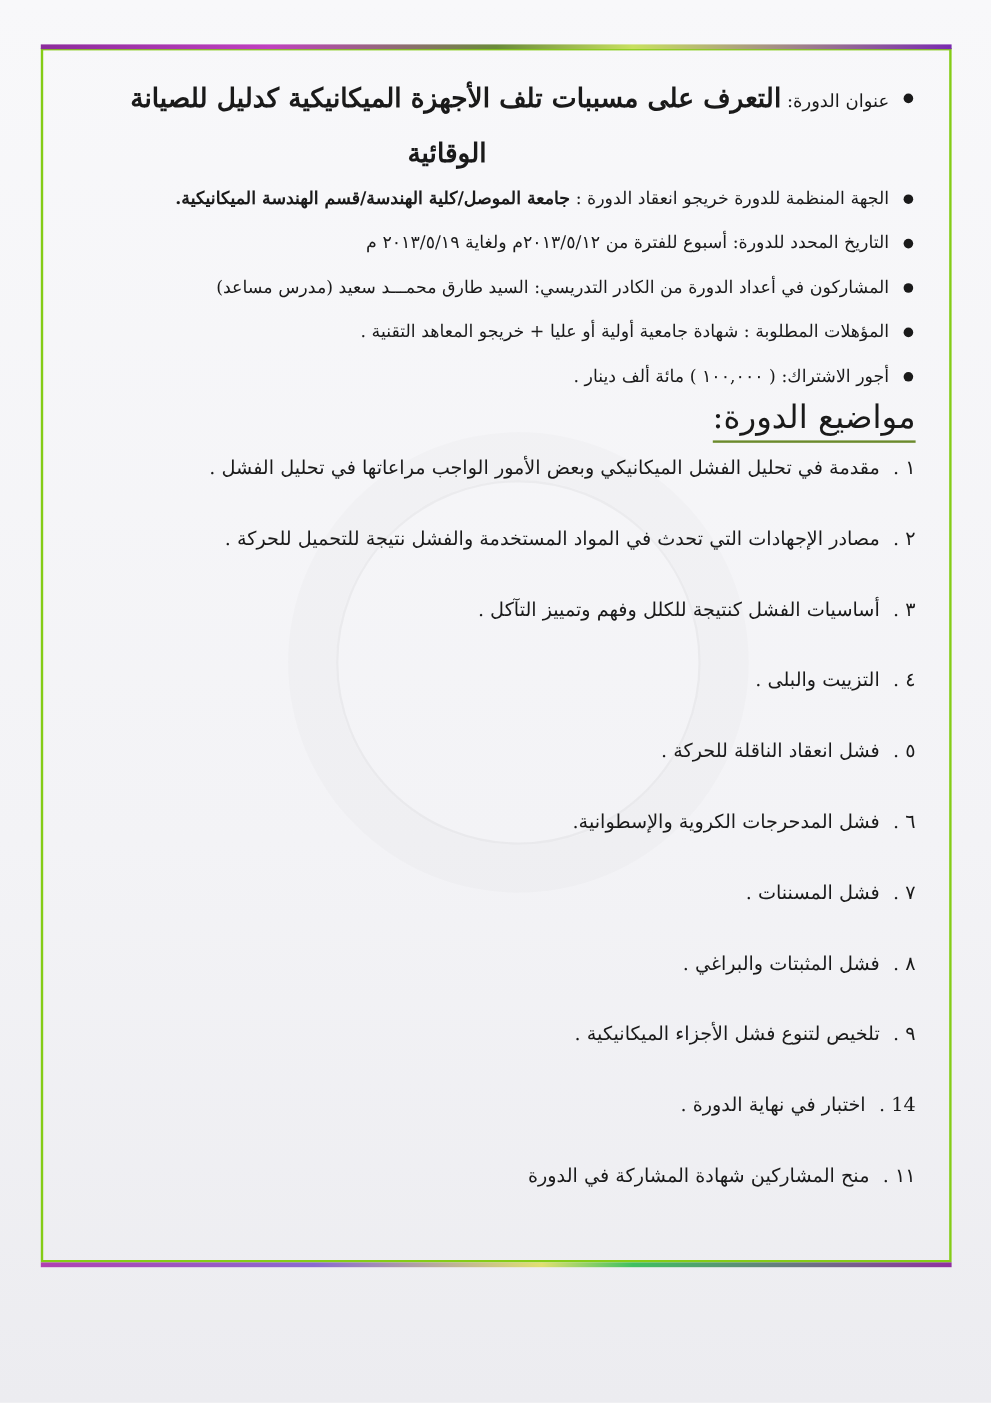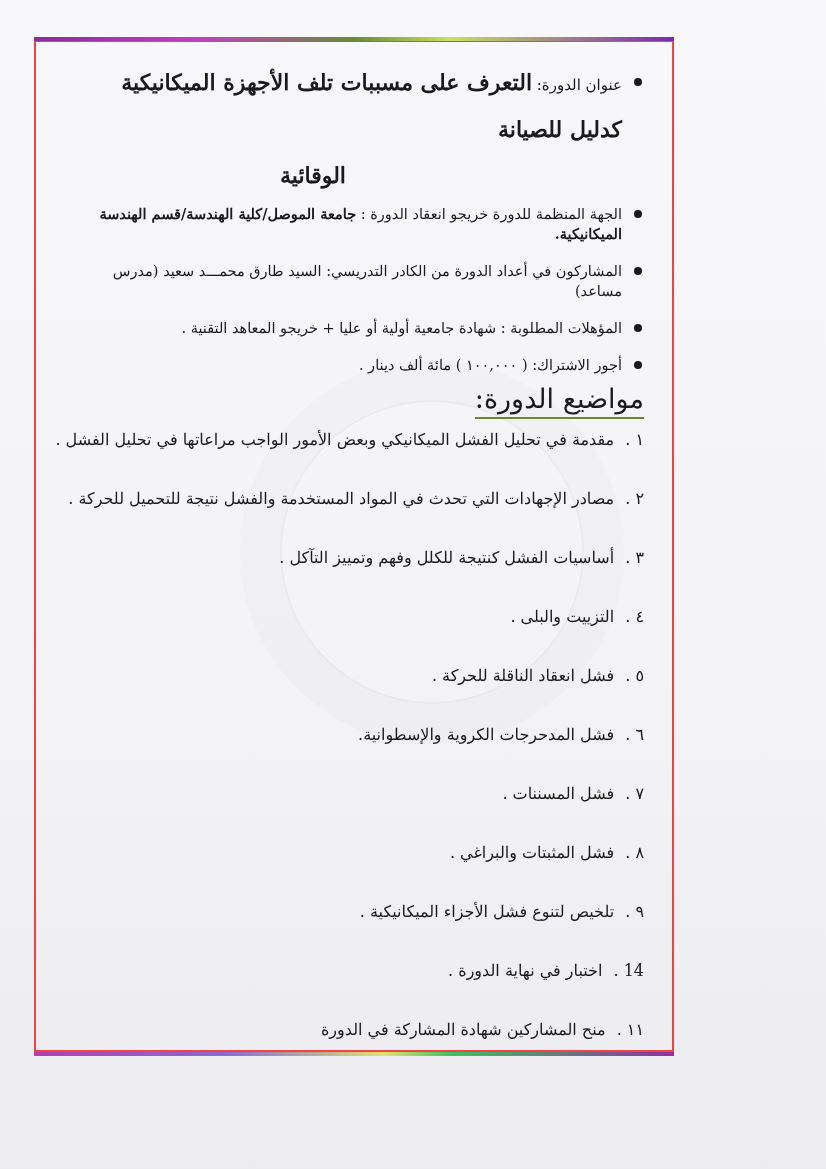--- a/index.html
+++ b/index.html
@@ -27,23 +27,23 @@
       width: 300px;
       height: 300px;
       border-radius: 50%;
       border: 2px solid rgba(0,0,0,0.04);
       box-shadow: 0 0 0 40px rgba(0,0,0,0.015);
     }
     .frame {
       position: absolute;
       left: 34px;
       top: 40px;
-      width: 640px;
+      width: 759px;
       height: 1012px;
-      border: 2px solid #ef4444;
+      border: 2px solid #84cc16;
       box-sizing: border-box;
     }
     .frame::before {
       content: "";
       position: absolute;
       left: -2px; right: -2px; top: -5px;
       height: 4px;
       background: linear-gradient(90deg, #8c2c9c 0%, #c040c0 25%, #6a8a3a 50%, #c8e060 65%, #7a2ab0 100%);
     }
     .frame::after {
@@ -91,21 +91,20 @@
     .title-main {
       font-size: 22px;
       font-weight: bold;
     }
     .title-cont {
       display: block;
       text-align: center;
       font-size: 22px;
       font-weight: bold;
       margin-right: 60px;
-      font-family: Liberation Serif, serif;
     }
     .strong { font-weight: bold; }
     .section-title {
       display: inline-block;
       font-size: 27px;
       margin: 0 0 10px 0;
       padding-bottom: 3px;
       border-bottom: 2px solid #6b8a2c;
     }
     .topics {
@@ -138,20 +137,25 @@
         <span class="title-main">التعرف على مسببات تلف الأجهزة الميكانيكية كدليل للصيانة</span>
         <span class="title-cont">الوقائية</span>
       </li>
 
       <li class="bullet-item">
         <span class="dot"></span>
         <span>الجهة المنظمة للدورة خريجو انعقاد الدورة :</span>
         <span class="strong">جامعة الموصل/كلية الهندسة/قسم الهندسة الميكانيكية.</span>
       </li>
 
+      <li class="bullet-item">
+        <span class="dot"></span>
+        <span>التاريخ المحدد للدورة:</span>
+        <span>أسبوع للفترة من ٢٠١٣/٥/١٢م ولغاية ٢٠١٣/٥/١٩ م</span>
+      </li>
 
 
       <li class="bullet-item">
         <span class="dot"></span>
         <span>المشاركون في أعداد الدورة من الكادر التدريسي:</span>
         <span>السيد طارق محمـــد سعيد (مدرس مساعد)</span>
       </li>
 
       <li class="bullet-item">
         <span class="dot"></span>

